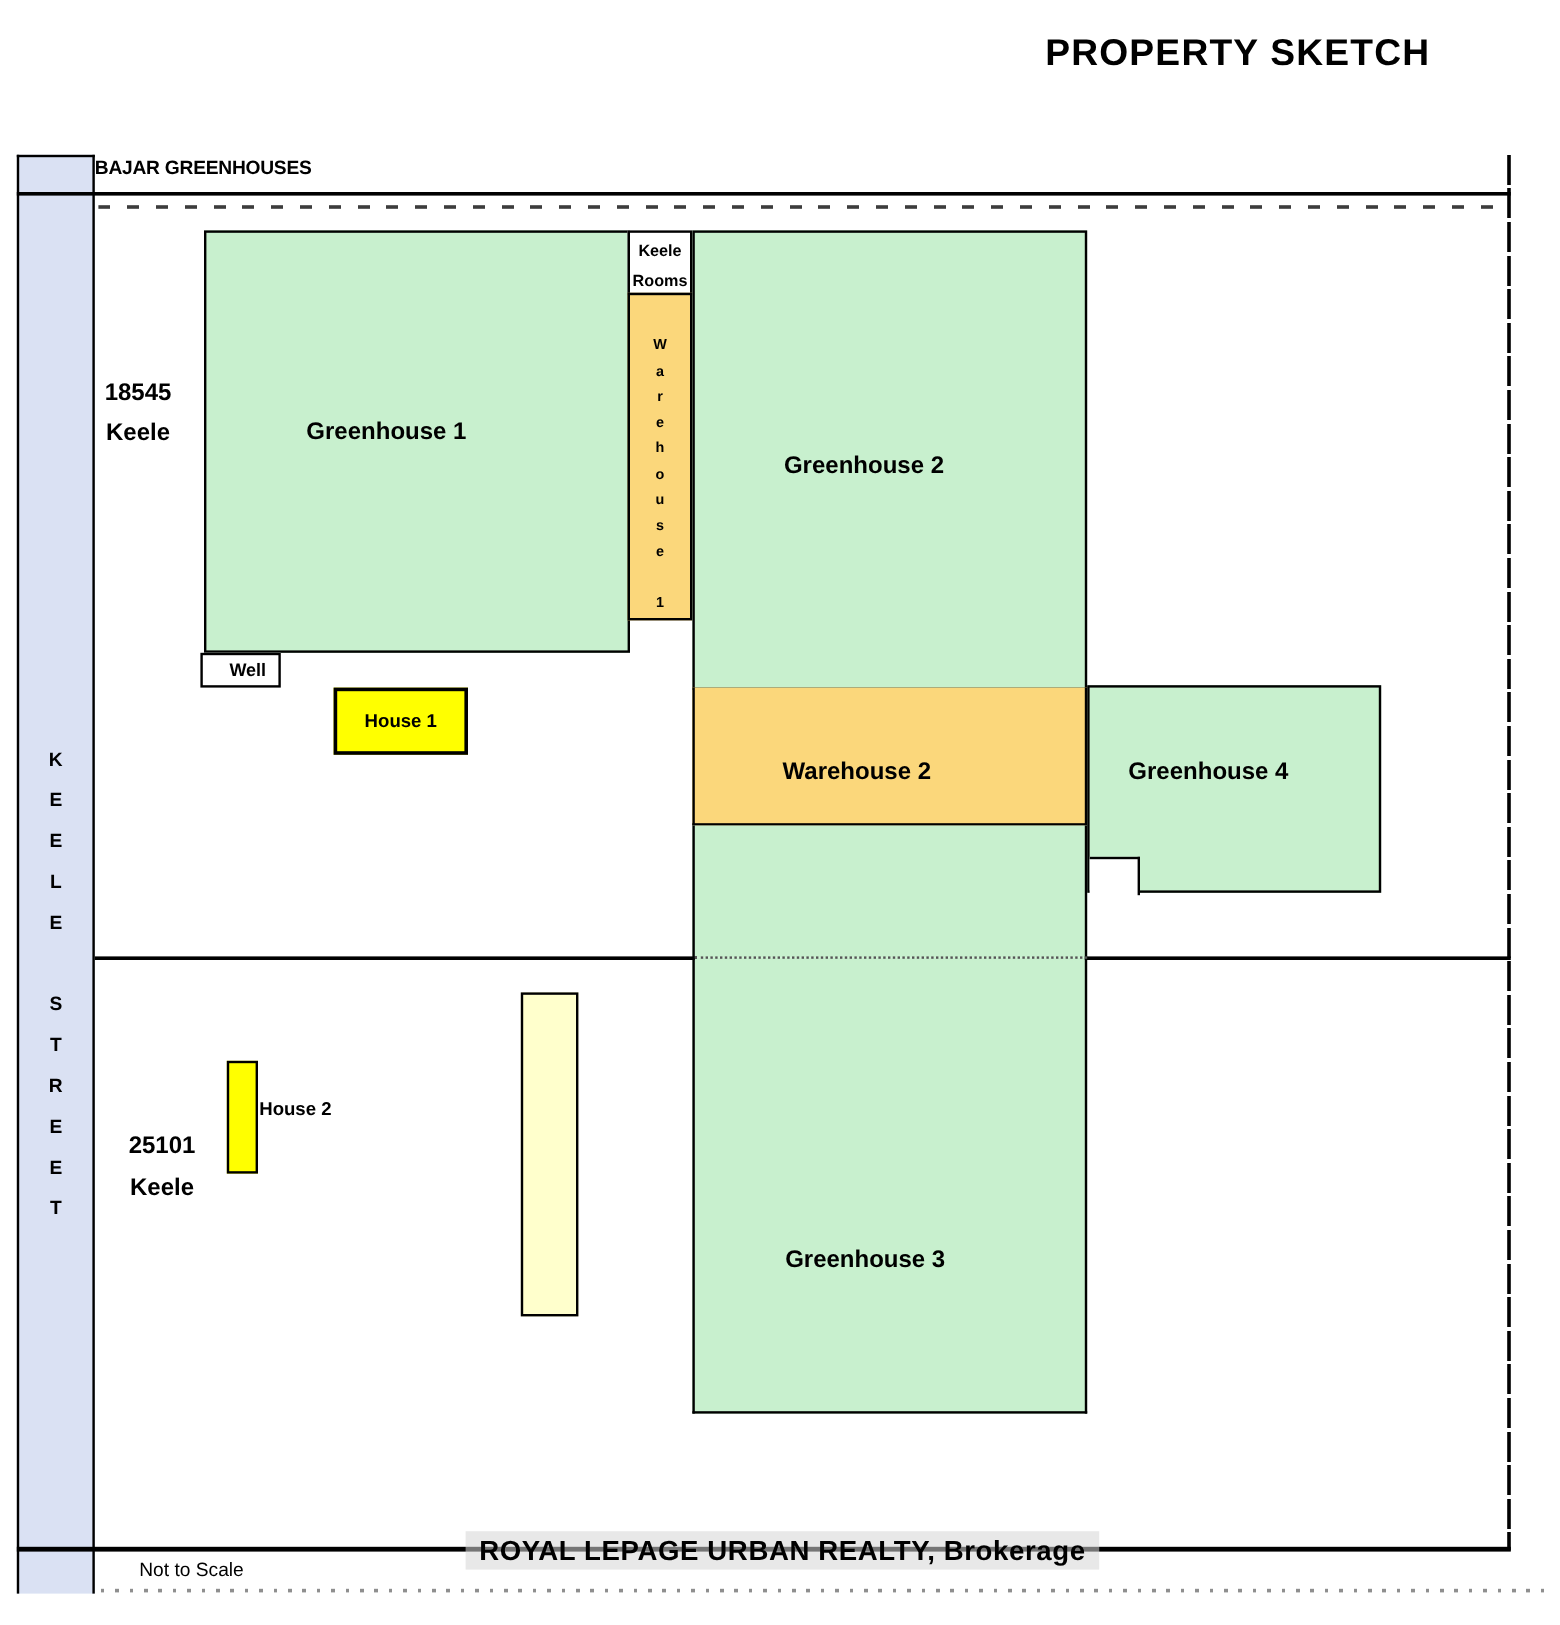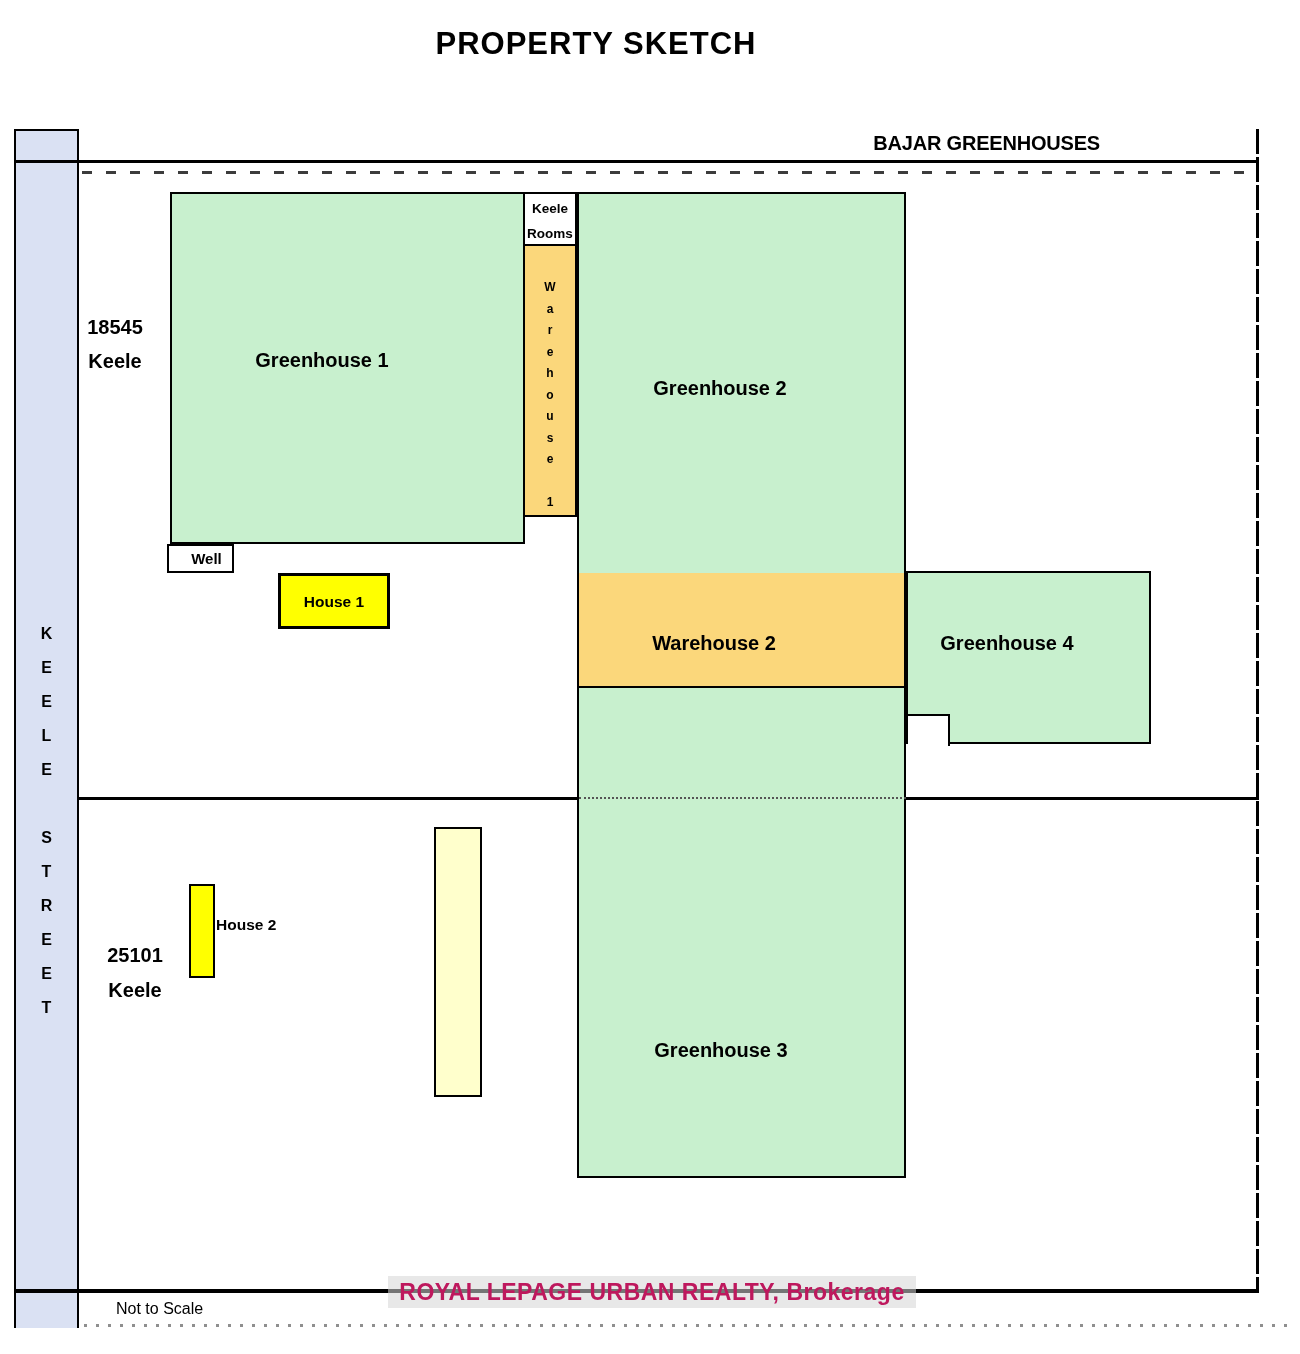--- a/index.html
+++ b/index.html
@@ -4,26 +4,26 @@
 <style>
   html,body{margin:0;padding:0;background:#fff;}
   .canvas{
     position:relative;width:1300px;height:1354px;background:#ffffff;
     font-family:"Liberation Sans", sans-serif;color:#000;overflow:hidden;
   }
   .abs{position:absolute;box-sizing:border-box;}
   .ctr{text-align:center;}
   .pre{white-space:pre-line;}
   .title{
-    left:0;top:26px;width:1192px;text-align:center;
+    left:0;top:26px;width:1192px;text-align:right;
     font-size:31px;font-weight:800;letter-spacing:1px;
   }
   .site-label{
-    left:79px;top:132px;width:1021px;text-align:right;
-    font-size:20px;font-weight:700;letter-spacing:-0.2px;
+    left:79px;top:132px;width:1021px;text-align:left;
+    font-size:16px;font-weight:700;letter-spacing:-0.2px;
   }
   
   .sidebar{
     left:14px;top:129px;width:65px;height:1199px;background:#dae1f3;
     border-left:2px solid #000;border-right:2px solid #000;border-top:2px solid #000;
     z-index:1;
   }
   .street-text{
     position:absolute;left:0;top:486px;width:100%;
     text-align:center;font-size:16px;font-weight:600;line-height:34px;
@@ -87,21 +87,21 @@
   .well-lbl{left:167px;top:549px;width:67px;font-size:15px;padding-left:12px;}
   .house1-lbl{left:278px;top:592px;width:112px;font-size:15.5px;}
   .house2-lbl{left:216px;top:915px;width:120px;text-align:left;font-size:15.5px;}
   .workers-lbl{left:326px;top:907px;width:108px;line-height:37px;font-size:15.5px;}
   .addr{font-size:20px;font-weight:700;line-height:34px;z-index:2;}
   .addr-n{left:84px;top:310px;width:62px;}
   .addr-s{left:104px;top:938px;width:62px;line-height:35px;}
   
   .watermark{
     left:388px;top:1276px;width:528px;height:32px;line-height:32px;text-align:center;
-    background:rgba(214,214,214,0.55);color:#be185d;font-size:23px;font-weight:600;
+    background:rgba(214,214,214,0.55);color:#000000;font-size:23px;font-weight:600;
     letter-spacing:0.5px;z-index:6;white-space:nowrap;
   }
   .not-to-scale{left:82px;top:1300px;font-size:16px;font-weight:400;z-index:4;margin-left:34px;}
 </style>
 </head>
 <body>
 
 <div class="canvas">
 
   <div class="abs title">PROPERTY SKETCH</div>

